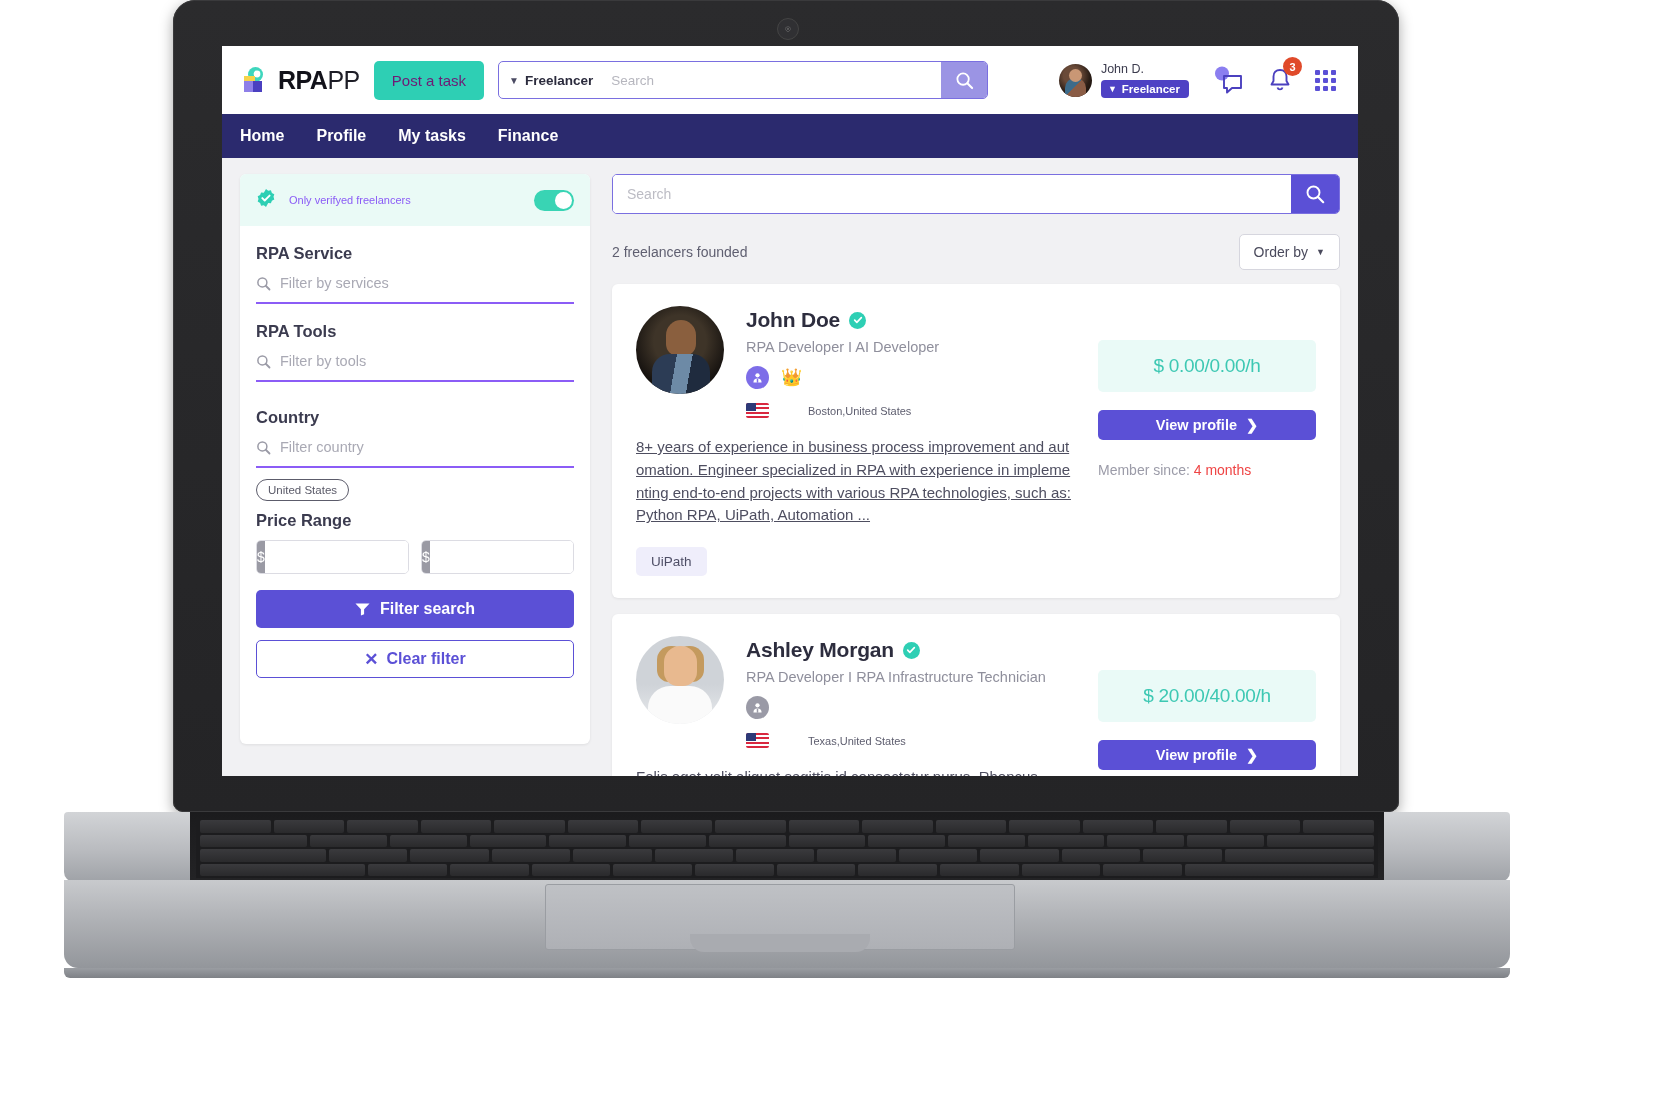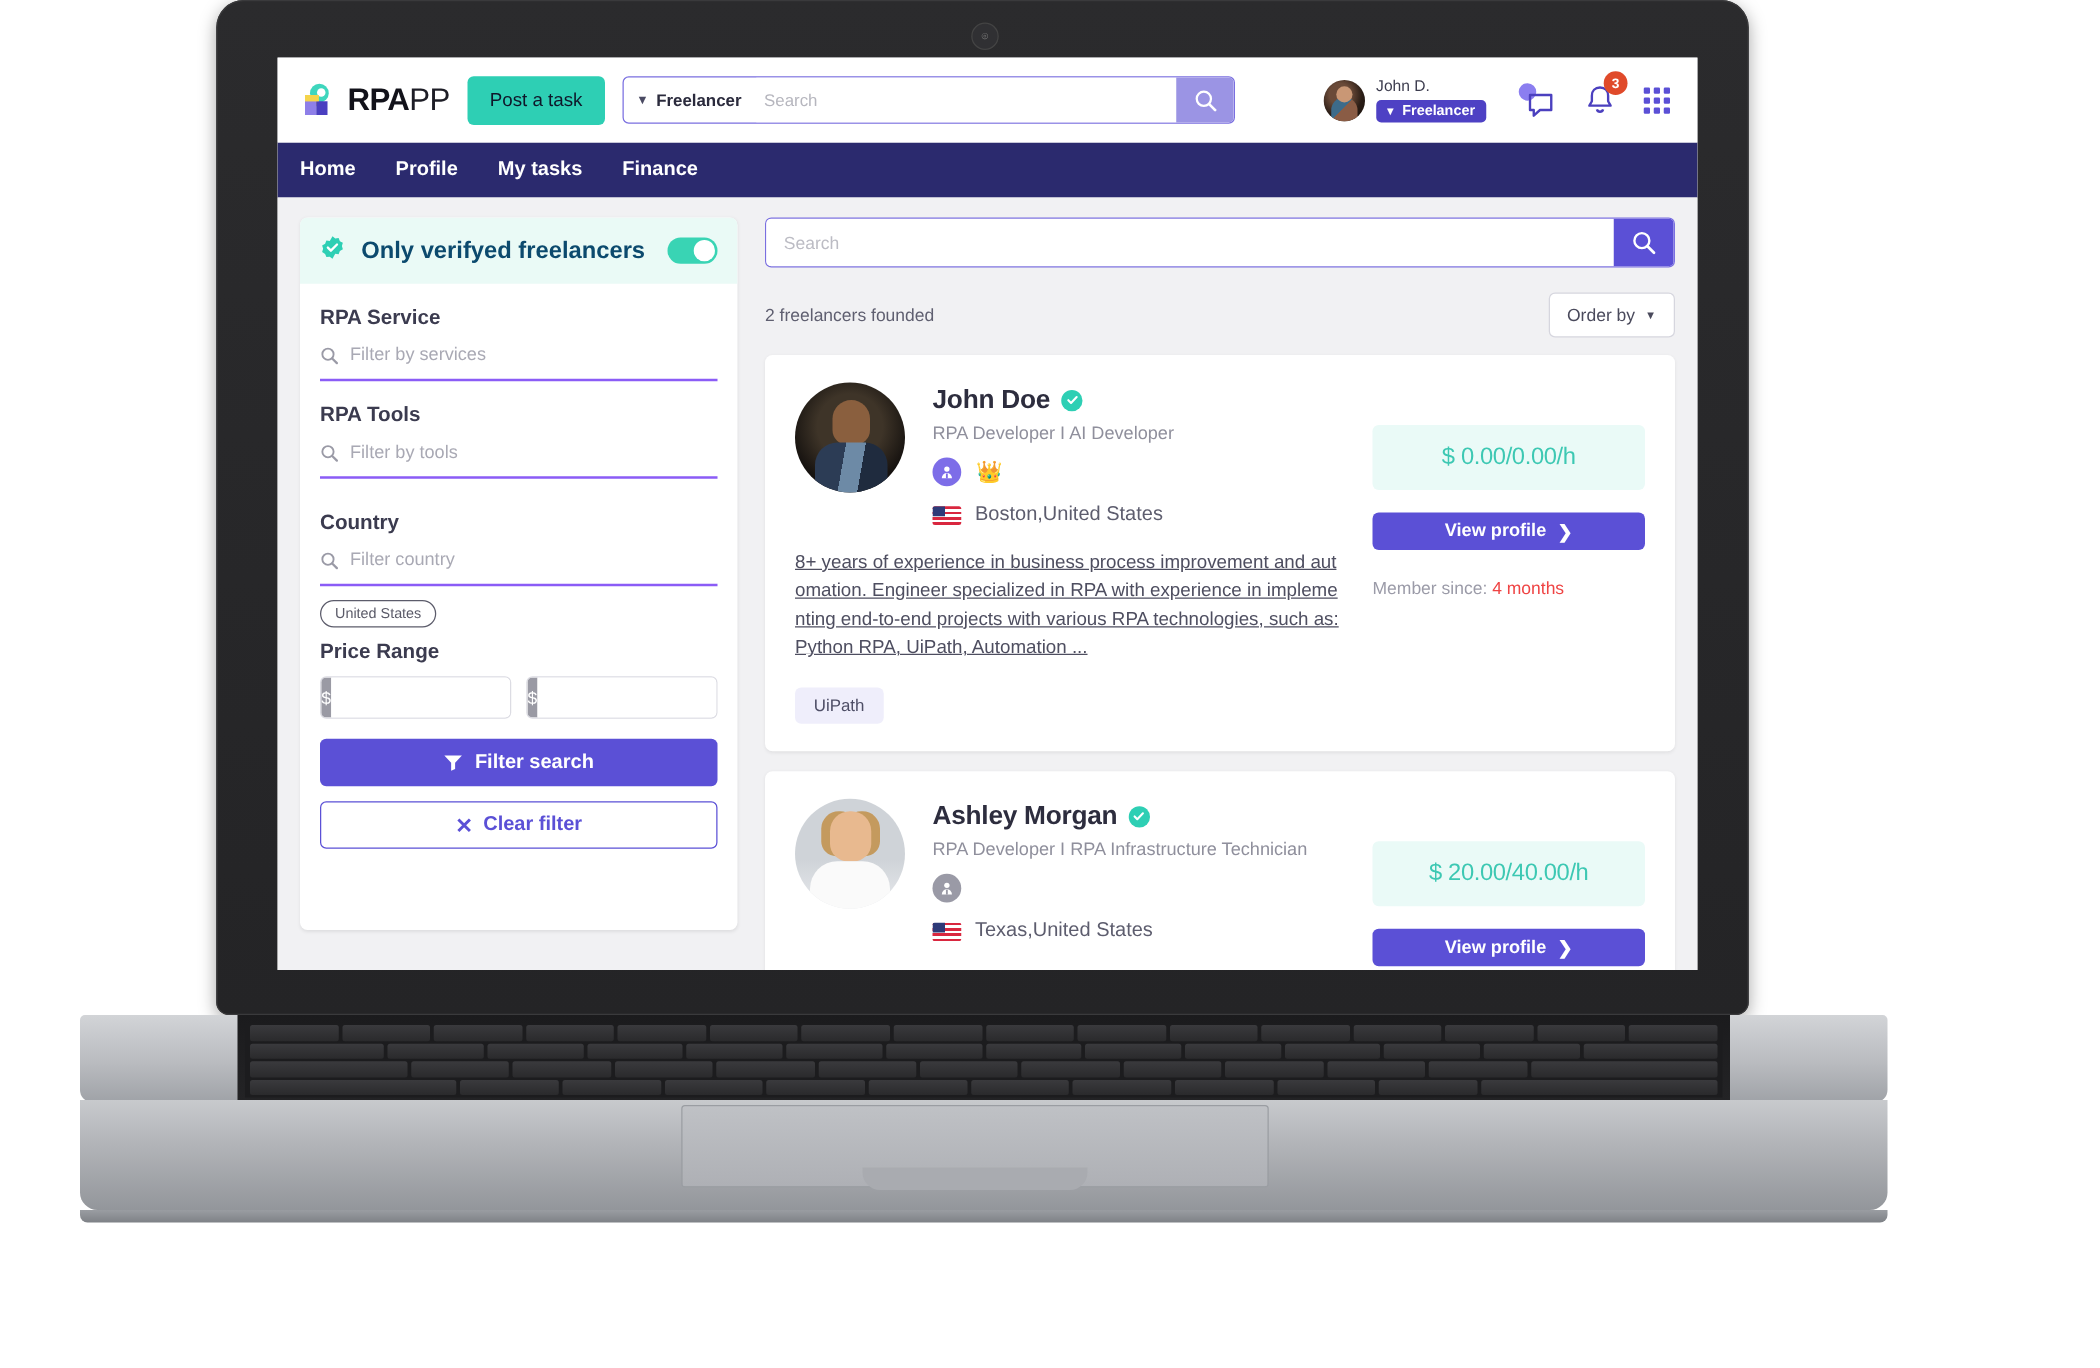--- a/index.html
+++ b/index.html
@@ -97,21 +97,21 @@
   .app-header {
     height: 68px; background:#fff; display:flex; align-items:center;
     padding: 0 16px 0 18px; gap: 14px; position:relative;
   }
   .logo-wrap { display:flex; align-items:center; gap:8px; }
   .logo-mark { width: 30px; height: 30px; position: relative; }
   .logo-text { font-size: 25px; font-weight: 800; letter-spacing:-0.5px; color:#12121a; }
   .logo-text .pp { color:#1d1d26; }
 
   .post-task-btn {
-    background: #2ecfb4; color:#0f172a; border:none;
+    background: #2ecfb4; color:#701a75; border:none;
     font-size: 15px; font-weight:500;
     padding: 11px 18px; border-radius: 5px; cursor:pointer;
     font-family:"Liberation Sans",sans-serif; white-space:nowrap;
   }
   .searchbar {
     display:flex; align-items:stretch;
     border: 1.6px solid #7a6fe0; border-radius: 5px;
     height: 38px; width: 490px; overflow:hidden; background:#fff;
   }
   .sb-dropdown {
@@ -177,21 +177,21 @@
   
   .sidebar {
     width: 350px; background:#fff; border-radius:6px;
     box-shadow: 0 1px 3px rgba(0,0,0,.08);
     height: 570px; overflow:hidden; flex:none;
   }
   .verified-row {
     background:#eafaf6; display:flex; align-items:center; gap: 13px;
     padding: 14px 16px;
   }
-  .verified-label { font-size: 19px; font-weight:700; color:#0c4a6e; }
+  .verified-label { font-size: 11px; font-weight:400; color:#8b5cf6; }
   .toggle {
     margin-left:auto; width: 40px; height: 21px; border-radius: 11px;
     background:#39d4b4; position:relative; cursor:pointer;
   }
   .toggle::after {
     content:""; position:absolute; right:2px; top:2px;
     width:17px; height:17px; border-radius:50%; background:#fff;
   }
   .filter-section { padding: 0 16px; }
   .filter-title { font-size: 16.5px; font-weight:700; color:#3b3b4f; margin: 18px 0 12px; }
@@ -309,21 +309,21 @@
   .crown { font-size: 17px; line-height:1; color:#e6b33c; }
   .loc-row { display:flex; align-items:center; gap: 11px; margin-top: 14px; }
   .flag-us {
     width: 23px; height: 15px; flex:none; position:relative; overflow:hidden;
     background: repeating-linear-gradient(180deg,#d9273f 0 2.15px,#ffffff 2.15px 4.3px);
     border-radius:2px;
   }
   .flag-us::after {
     content:""; position:absolute; left:0; top:0; width:10px; height:8px; background:#2e3a78;
   }
-  .loc-text { font-size: 16px; color:#5d5d6e; }
+  .loc-text { font-size: 11px; color:#5d5d6e;margin-left:28px; }
   .bio {
     margin-top: 18px; font-size: 15px; line-height: 1.52; color:#4e4e60;
     word-break: break-all;
     text-decoration: underline;
   }
   .tags-row { margin-top: 20px; display:flex; gap:10px; }
   .tag {
     background:#efeefb; color:#4e4e66; font-size: 13.5px;
     padding: 7px 15px; border-radius:5px;
   }

